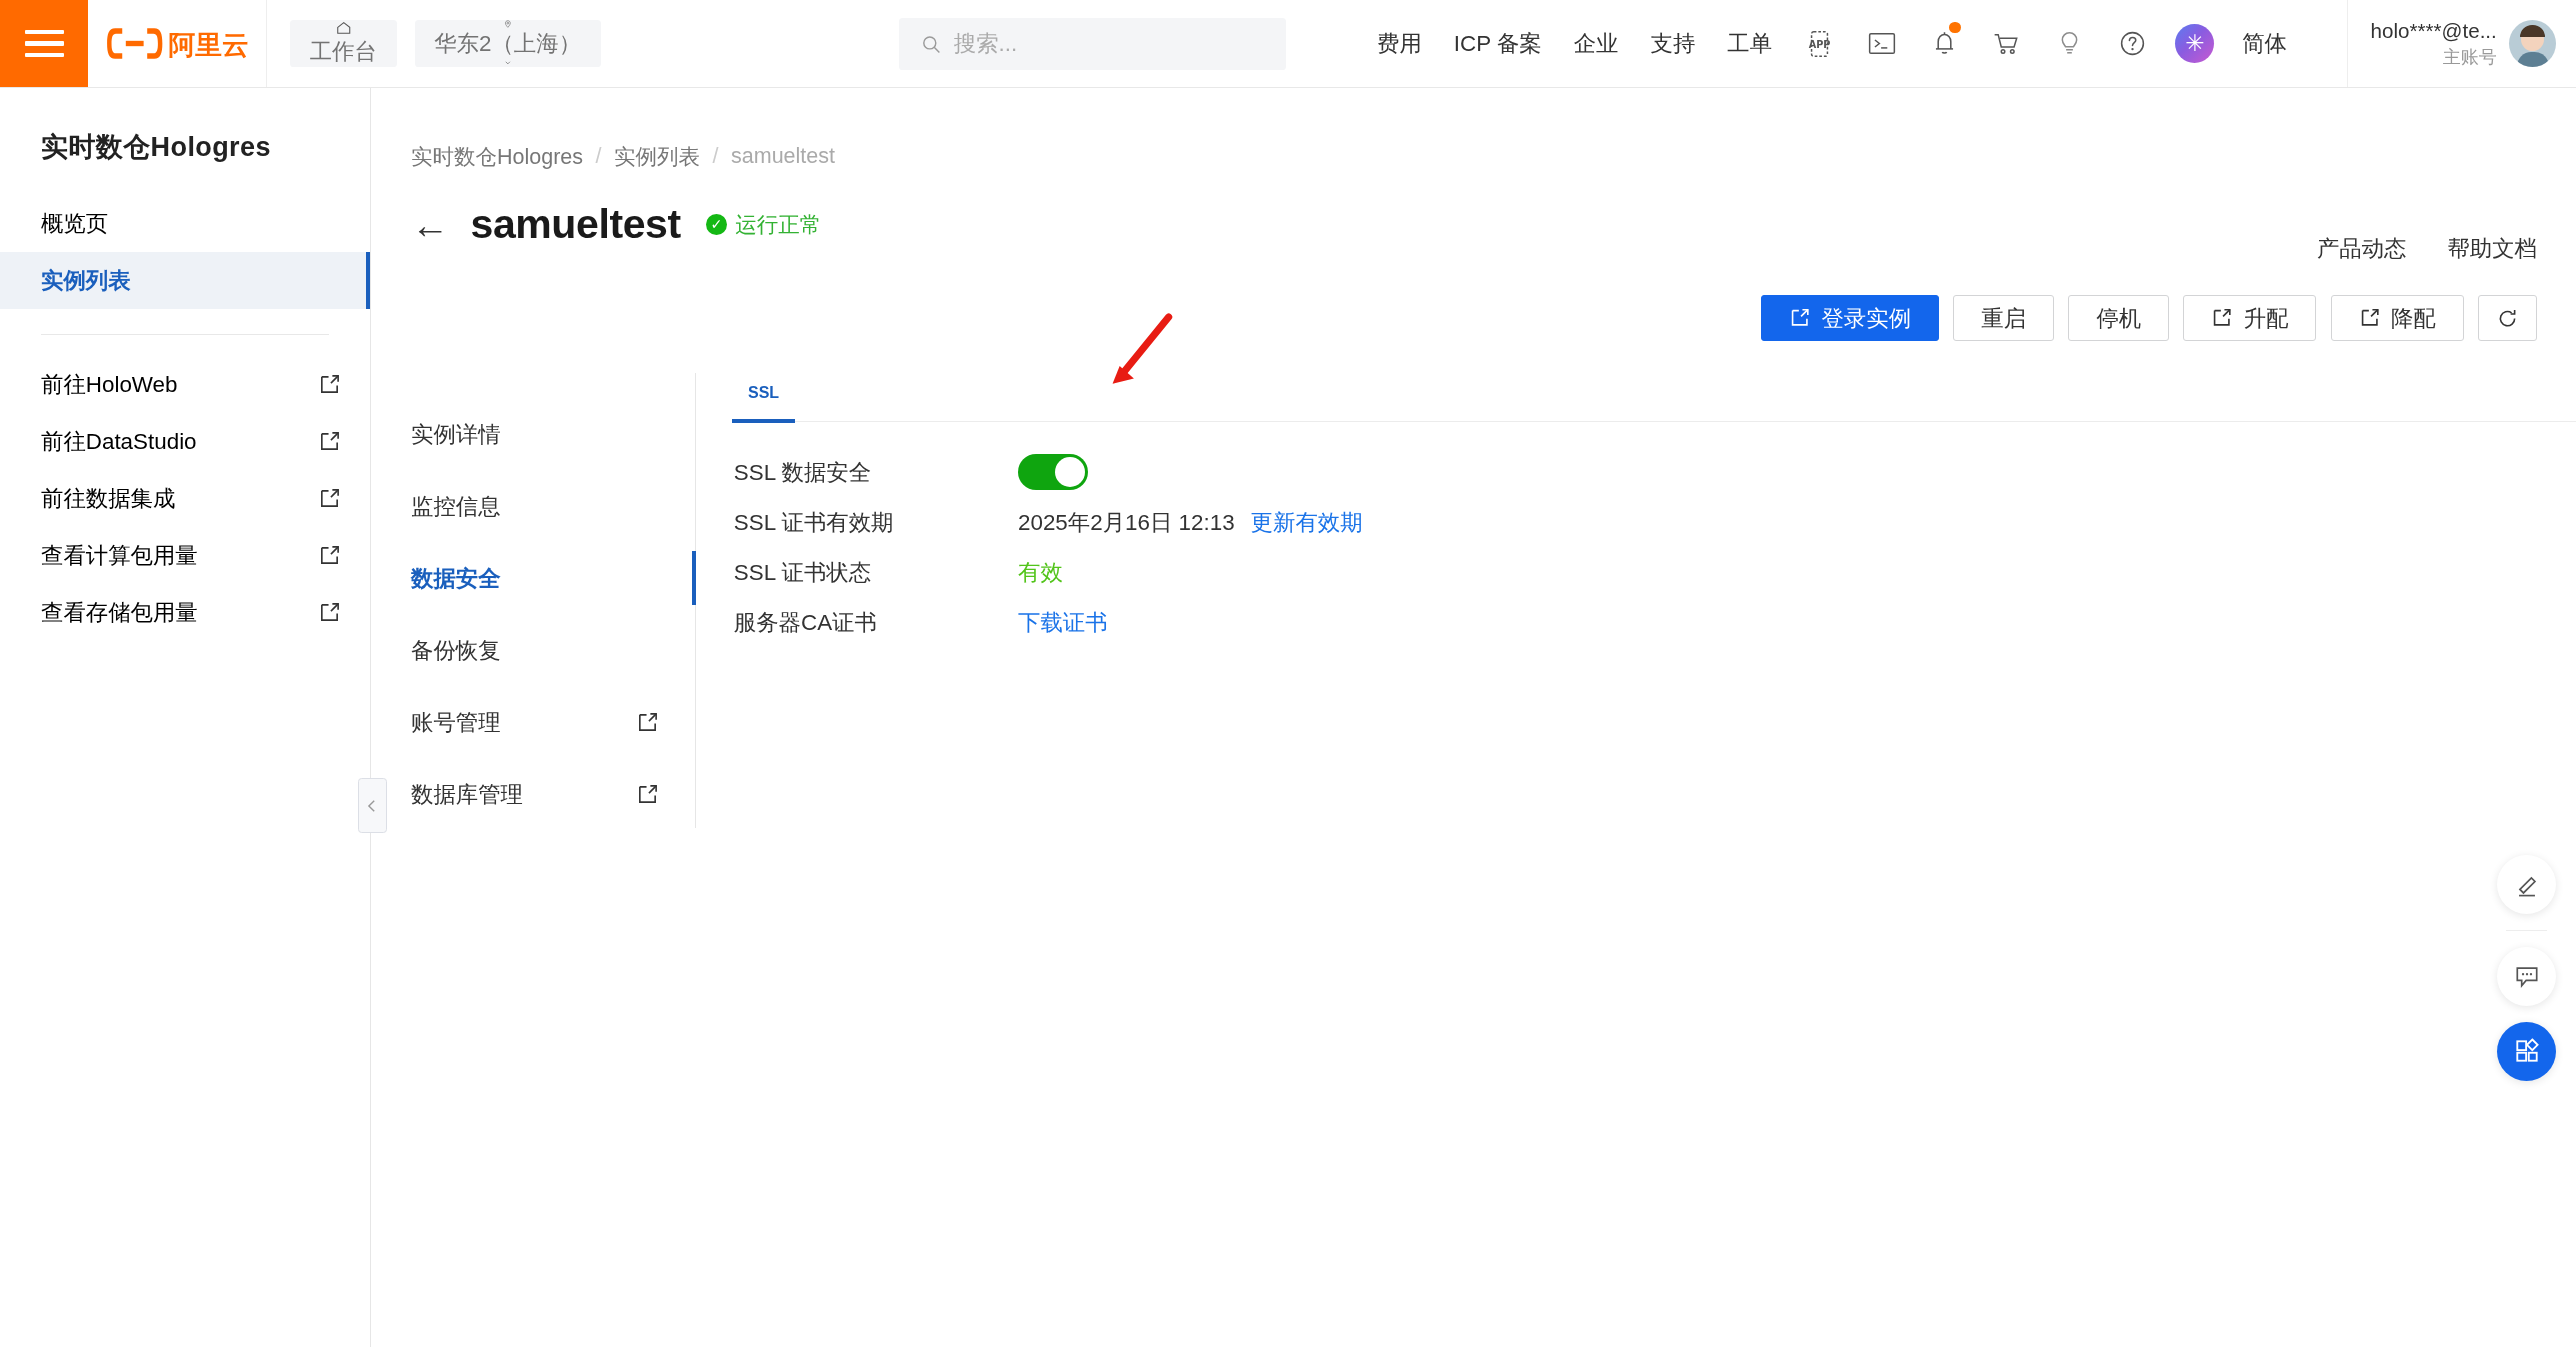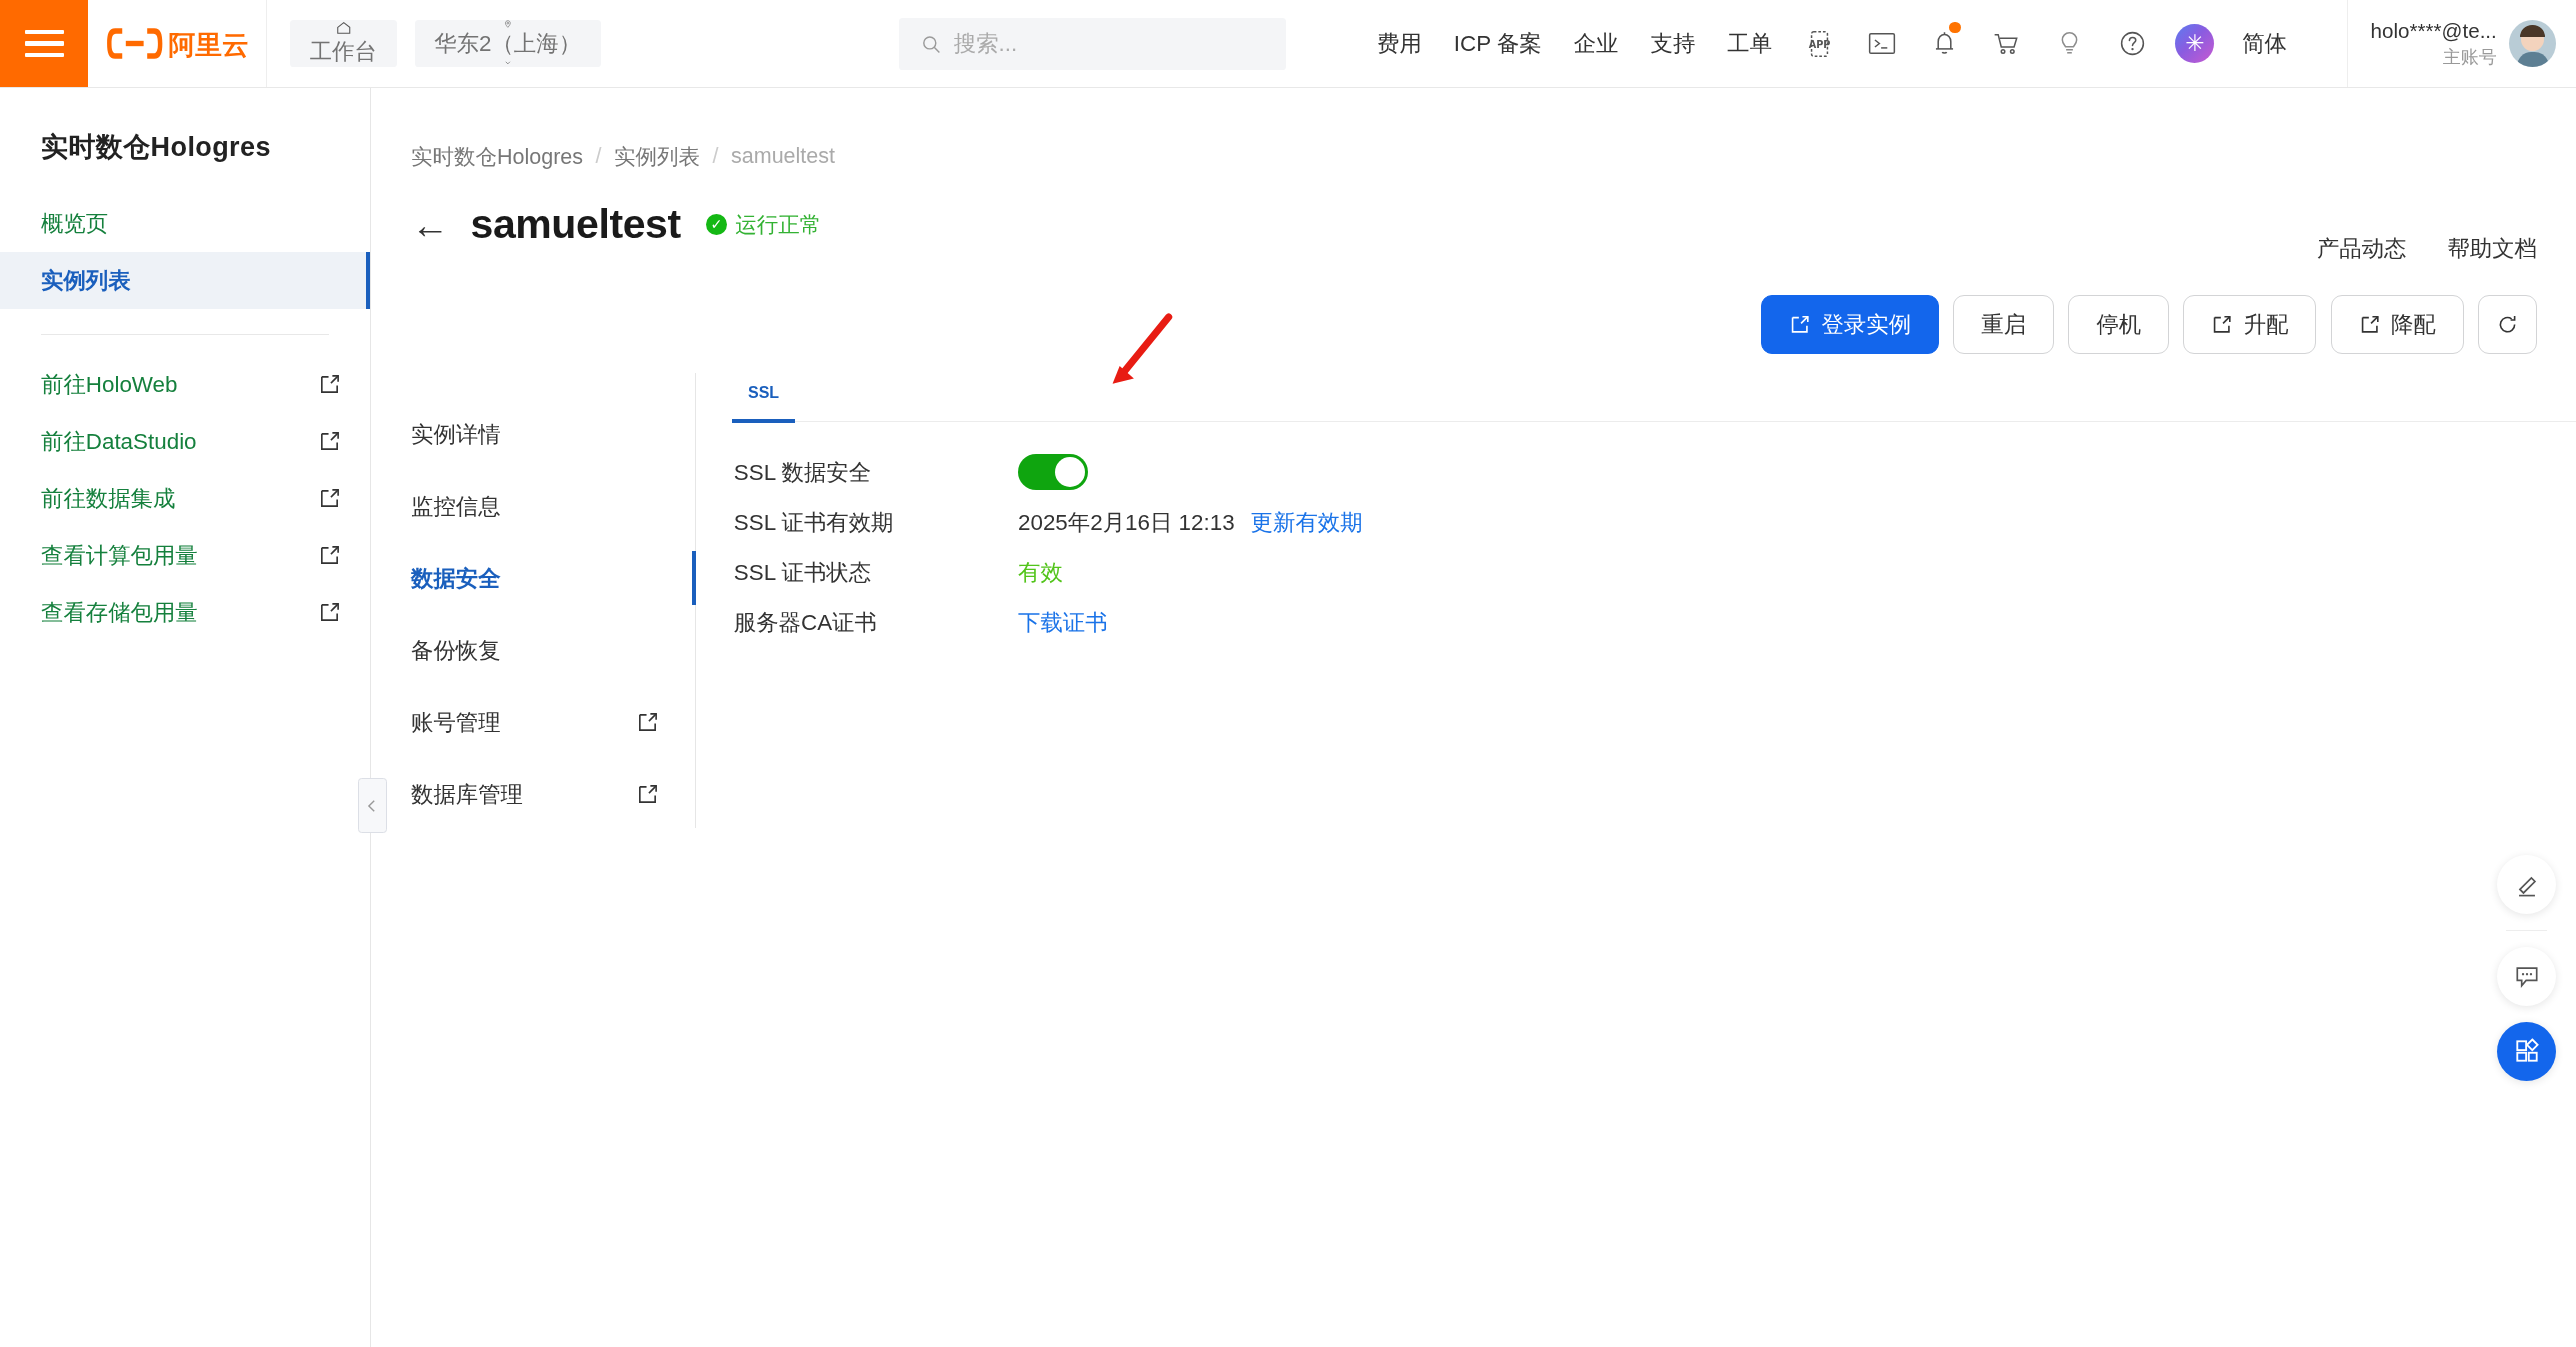--- a/index.html
+++ b/index.html
@@ -122,21 +122,21 @@
     width: 371px; height: 1260px;
     background: #ffffff;
     border-right: 0.9px solid #e6e6e6;
   }
   .sb-title {
     font-size: 27px; font-weight: bold; color: #222;
     padding: 41px 0 30px 41px; letter-spacing: 0.4px;
   }
   .sb-item {
     height: 57px; display: flex; align-items: center;
-    padding: 0 29px 0 41px; font-size: 22.4px; color: #15803d;
+    padding: 0 29px 0 41px; font-size: 22.4px; color: #000000;
     cursor: pointer; position: relative;
     justify-content: space-between;
   }
   .sb-item.active {
     background: #eef2f7; color: #1a5fbd; font-weight: bold;
   }
   .sb-item.active::after {
     content: ""; position: absolute; right: 0; top: 0;
     width: 4.5px; height: 100%; background: #1a5fbd;
   }
@@ -176,21 +176,21 @@
     display: flex; align-items: center; justify-content: center;
     color: #fff; font-size: 14.3px; line-height: 1;
   }
   .status-text { font-size: 21.5px; color: #33b233; }
 
   .action-bar {
     position: absolute; right: 39px; top: 207px;
     display: flex; gap: 14.3px; align-items: center;
   }
   .btn {
-    height: 59px; border-radius: 11px;
+    height: 46px; border-radius: 3px;
     display: flex; align-items: center; justify-content: center; gap: 10.7px;
     font-size: 22.4px; cursor: pointer; white-space: nowrap;
     padding: 0 27px;
     background: #ffffff; border: 0.9px solid #d3d4d6; color: #333;
   }
   .btn.primary { background: #1366ec; border-color: #1366ec; color: #ffffff; }
   .btn.icon-only { width: 59px; padding: 0; }
 
   
   .inner-wrap {

